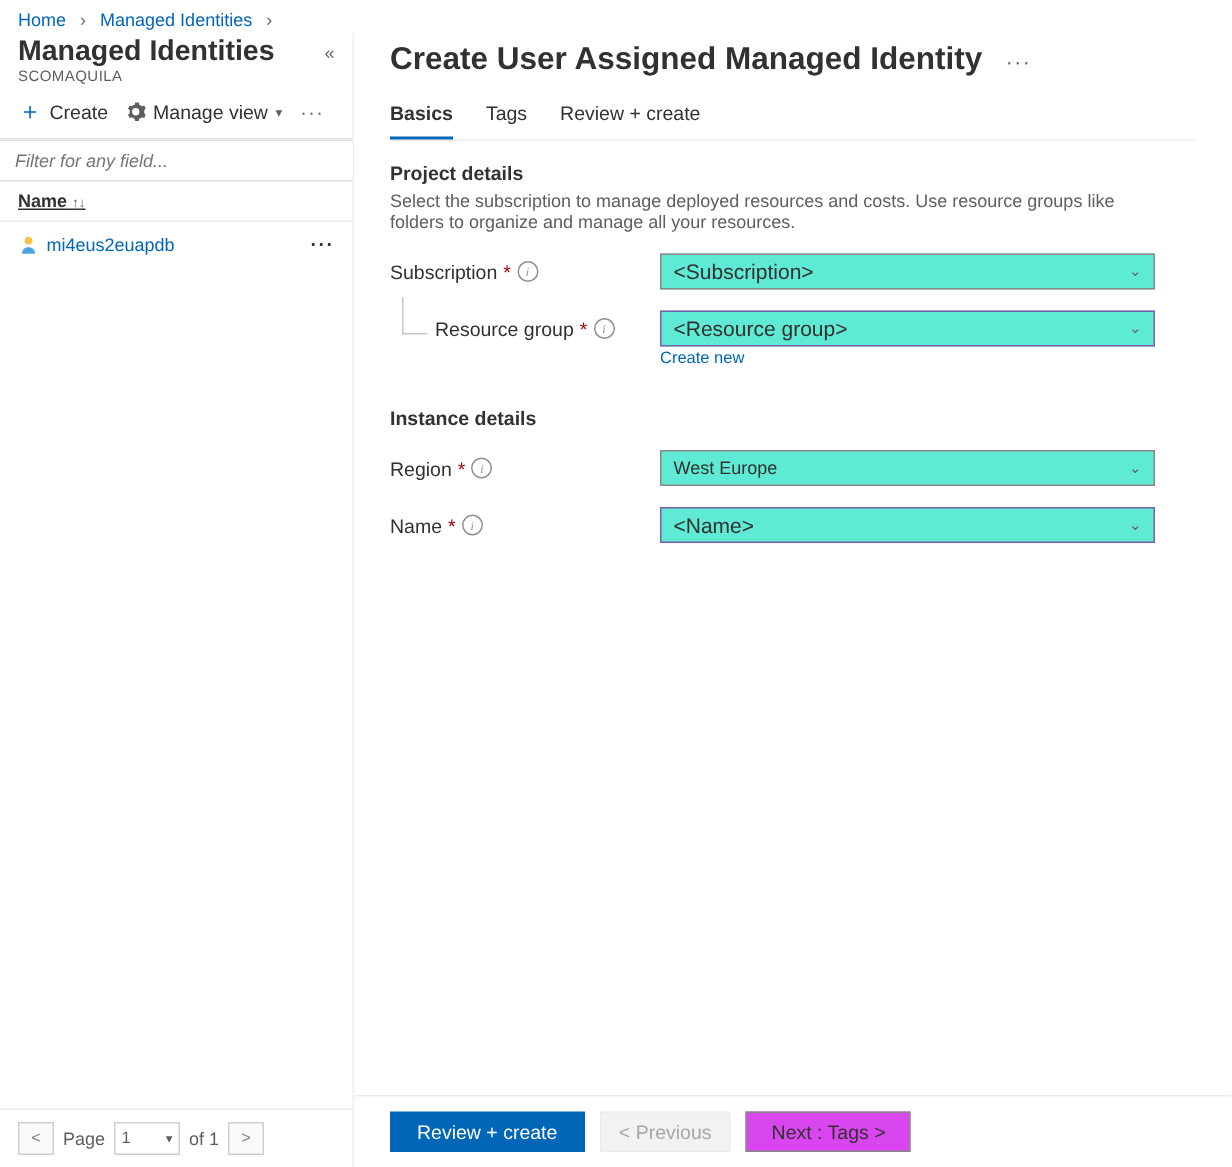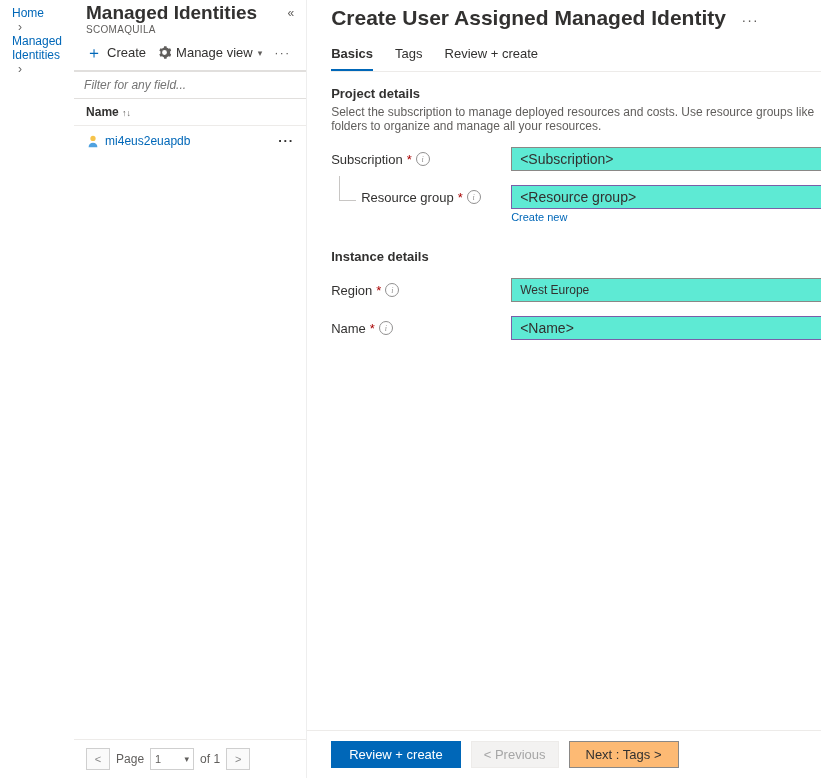--- a/index.html
+++ b/index.html
@@ -6,21 +6,21 @@
     margin: 0;
     padding: 0;
     font-family: "Segoe UI", Arial, sans-serif;
     font-size: 13px;
     color: #323130;
     background: #fff;
     height: 100%;
   }
   .app {
     display: flex;
-    flex-direction: row;
+    flex-direction: column;
     width: 821px;
     height: 778px;
     box-sizing: border-box;
   }
   .breadcrumbs {
     padding: 6px 12px 2px 12px;
     font-size: 12px;
   }
   .breadcrumbs a { color: #0067b8; text-decoration: none; }
   .breadcrumbs .sep { color: #666; margin: 0 6px; }
@@ -46,21 +46,21 @@
   .plus { color:#0067b8; font-size:16px; line-height:14px; font-weight:300;}
   .gear { width:13px; height:13px; }
   .chev-down { font-size:9px; color:#605e5c;}
   .more { color:#605e5c; letter-spacing:1px; cursor:pointer;}
   .filter-box { border-top:1px solid #e1dfdd;  }
   .filter-box input {
     width:100%; box-sizing:border-box; border:1px solid #e1dfdd;
     border-left:none; border-right:none; padding:6px 10px; font-size:12px;
     outline:none; color:#605e5c; font-style:italic;
   }
-  .list-header { padding:6px 12px; font-size:12px; font-weight:600; border-bottom:1px solid #edebe9;}
+  .list-header { padding:6px 12px; font-size:12px; font-weight:600; border-bottom:1px solid #edebe9;text-decoration:underline;}
   .arrows { font-size:9px; color:#605e5c; font-weight:400;}
   .list { flex:1 1 auto; overflow:auto; }
   .list-item { display:flex; align-items:center; justify-content:space-between; padding:7px 12px; cursor:pointer; }
   .li-left { display:flex; align-items:center; gap:5px; }
   .mi-icon { width:14px; height:14px; }
   .li-name { color:#0067b8; font-size:12px; }
   .li-more { color:#323130; font-weight:700; cursor:pointer; letter-spacing:1px;}
   .sidebar-footer {
     border-top:1px solid #edebe9; padding:8px 12px; display:flex; align-items:center; gap:6px;
     font-size:12px; color:#605e5c;
@@ -92,21 +92,21 @@
   .select-like .chev { font-size:10px; color:#605e5c;}
   .select-like.outlined { border:1px solid #7a5ea8; }
   .link-small { font-size:11px; color:#0067b8; cursor:pointer; margin-left:180px; margin-top:2px;}
   .main-footer {
     border-top:1px solid #edebe9; padding:10px 24px; display:flex; gap:10px; align-items:center;
   }
   .btn-primary {
     background:#0067b8; color:#fff; border:none; padding:6px 18px; font-size:13px; cursor:pointer;
   }
   .btn-secondary {
-    background:#fdba74; border:1px solid #8a8886; color:#323130; padding:5px 16px; font-size:13px; cursor:pointer;
+    background:#d946ef; border:1px solid #8a8886; color:#323130; padding:5px 16px; font-size:13px; cursor:pointer;
   }
   .btn-disabled {
     background:#f3f2f1; border:1px solid #edebe9; color:#a6a6a6; padding:5px 12px; font-size:13px; cursor:default;
   }
 </style>
 </head>
 <body>
 
 <div class="app">
   <div class="breadcrumbs">

